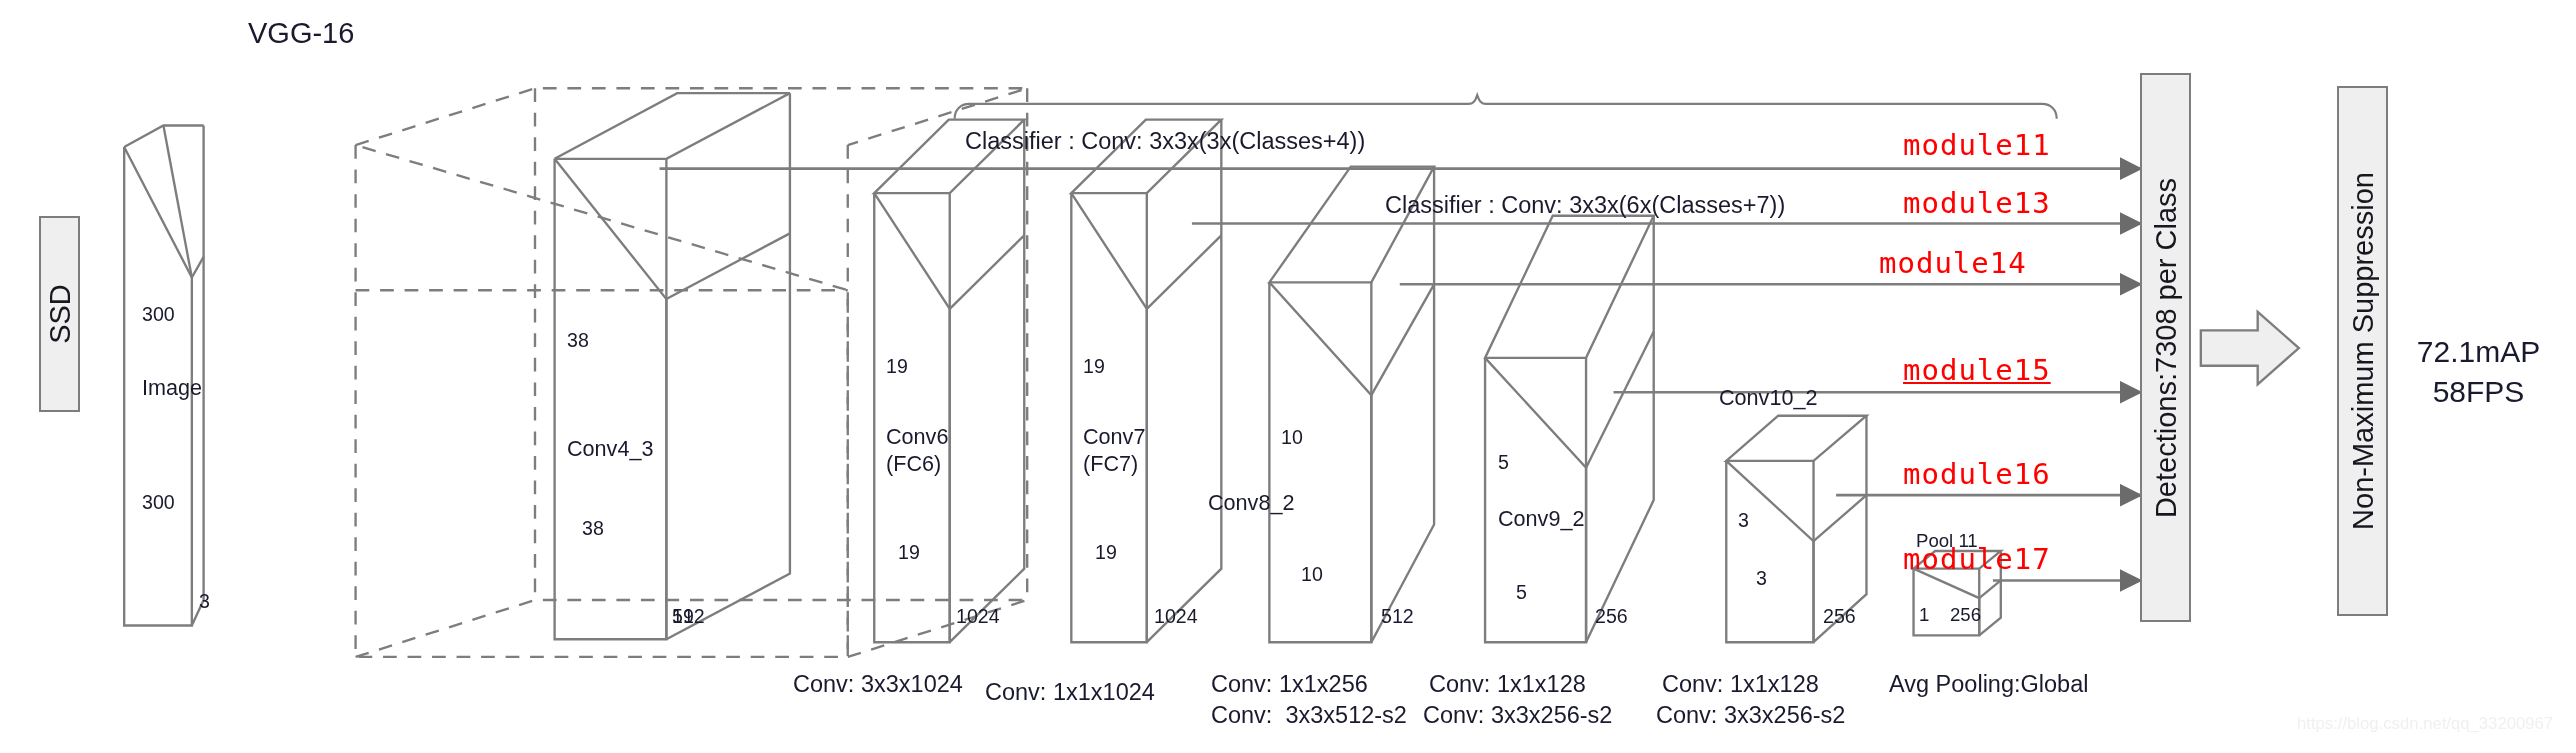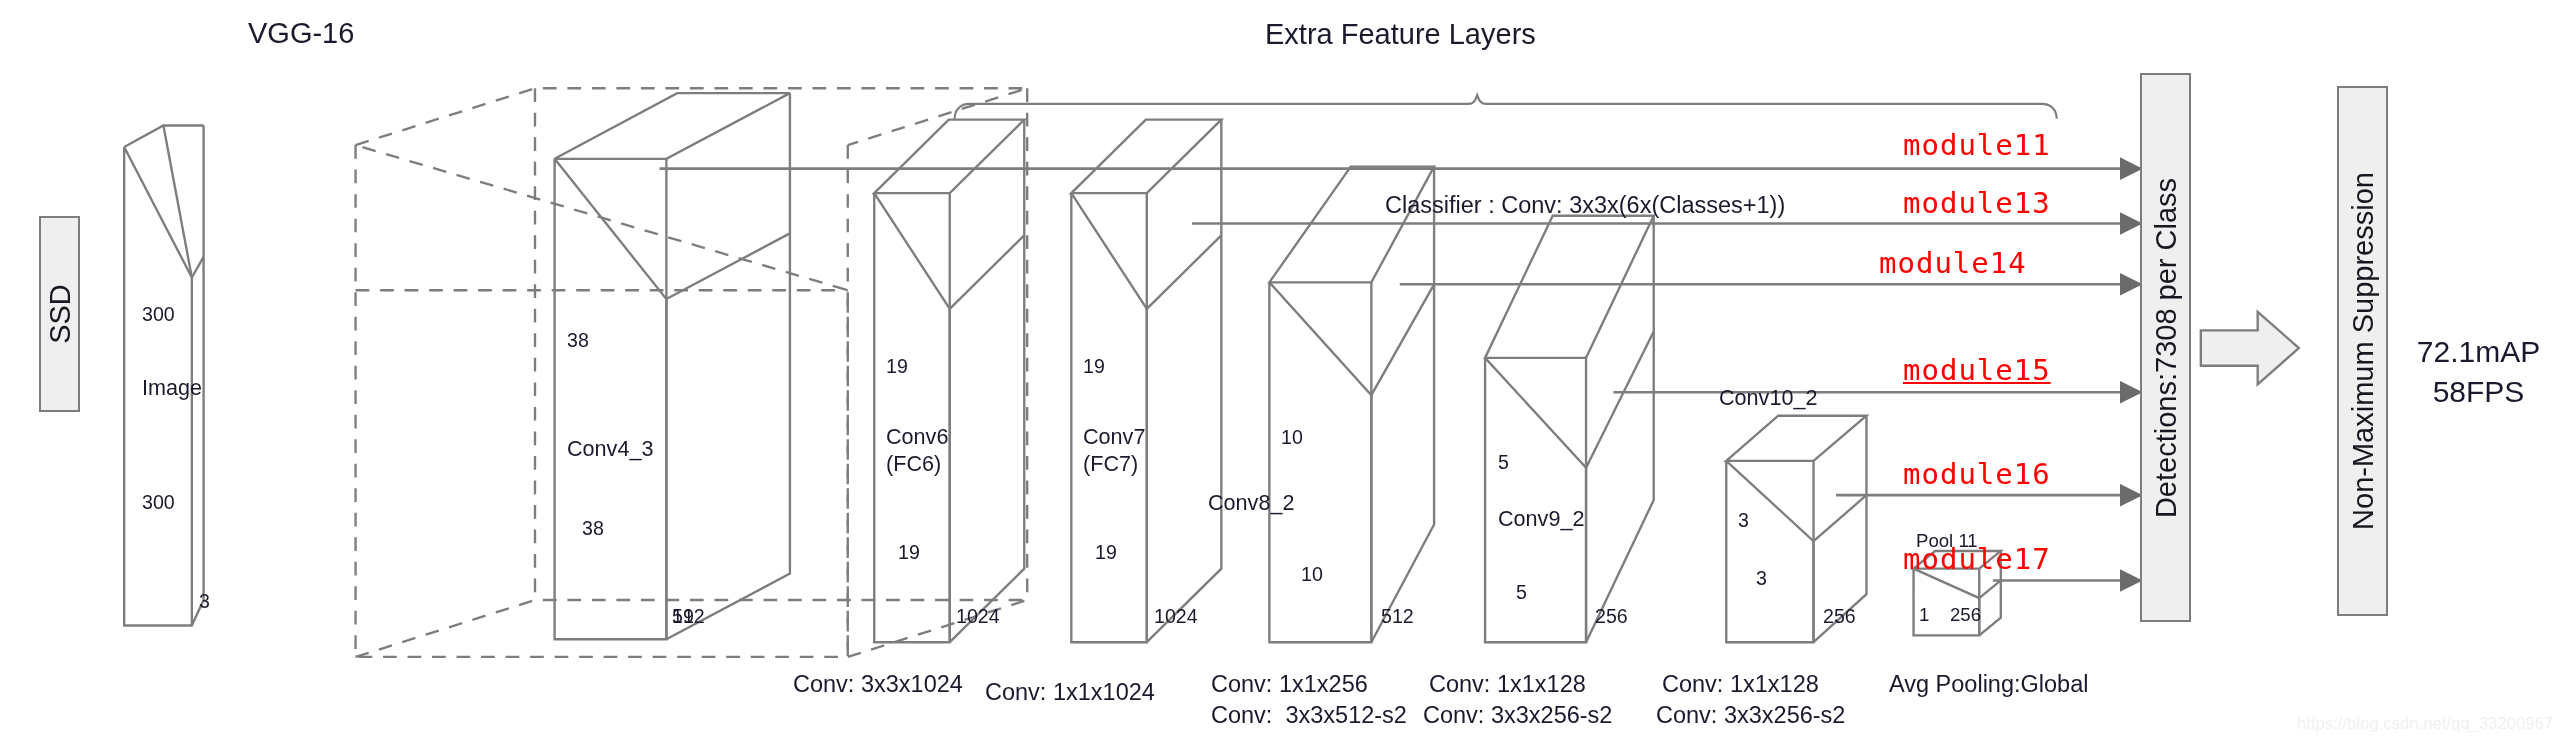--- a/index.html
+++ b/index.html
@@ -153,23 +153,23 @@
 
   <div class="vbar det" style="left:2140px;top:73px;width:51px;height:549px;">
     <span>Detections:7308  per Class</span>
   </div>
 
   <div class="vbar nms" style="left:2337px;top:86px;width:51px;height:530px;">
     <span>Non-Maximum Suppression</span>
   </div>
 
   <div class="lbl title" style="left:248px;top:16.7px;">VGG-16</div>
-  <div class="lbl title" style="left:1265px;top:17.7px;">Extra Feature Layers</div>
-
-  <div class="lbl classifier" style="left:1385px;top:192px;">Classifier : Conv: 3x3x(6x(Classes+1))</div>
+
+  <div class="lbl classifier" style="left:965px;top:128px;">Classifier : Conv: 3x3x(3x(Classes+4))</div>
+  <div class="lbl classifier" style="left:1385px;top:192px;">Classifier : Conv: 3x3x(6x(Classes+7))</div>
 
   <div class="mod" style="left:1903px;top:128px;">module11</div>
   <div class="mod" style="left:1903px;top:186px;">module13</div>
   <div class="mod" style="left:1863px;top:246px;margin-left:16px;">module14</div>
   <div class="mod" style="left:1903px;top:353px;text-decoration:underline;">module15</div>
   <div class="mod" style="left:1903px;top:457px;">module16</div>
   <div class="mod" style="left:1903px;top:542px;">module17</div>
 
   <div class="lbl num" style="left:142px;top:303px;">300</div>
   <div class="lbl blockname" style="left:142px;top:375px;">Image</div>

